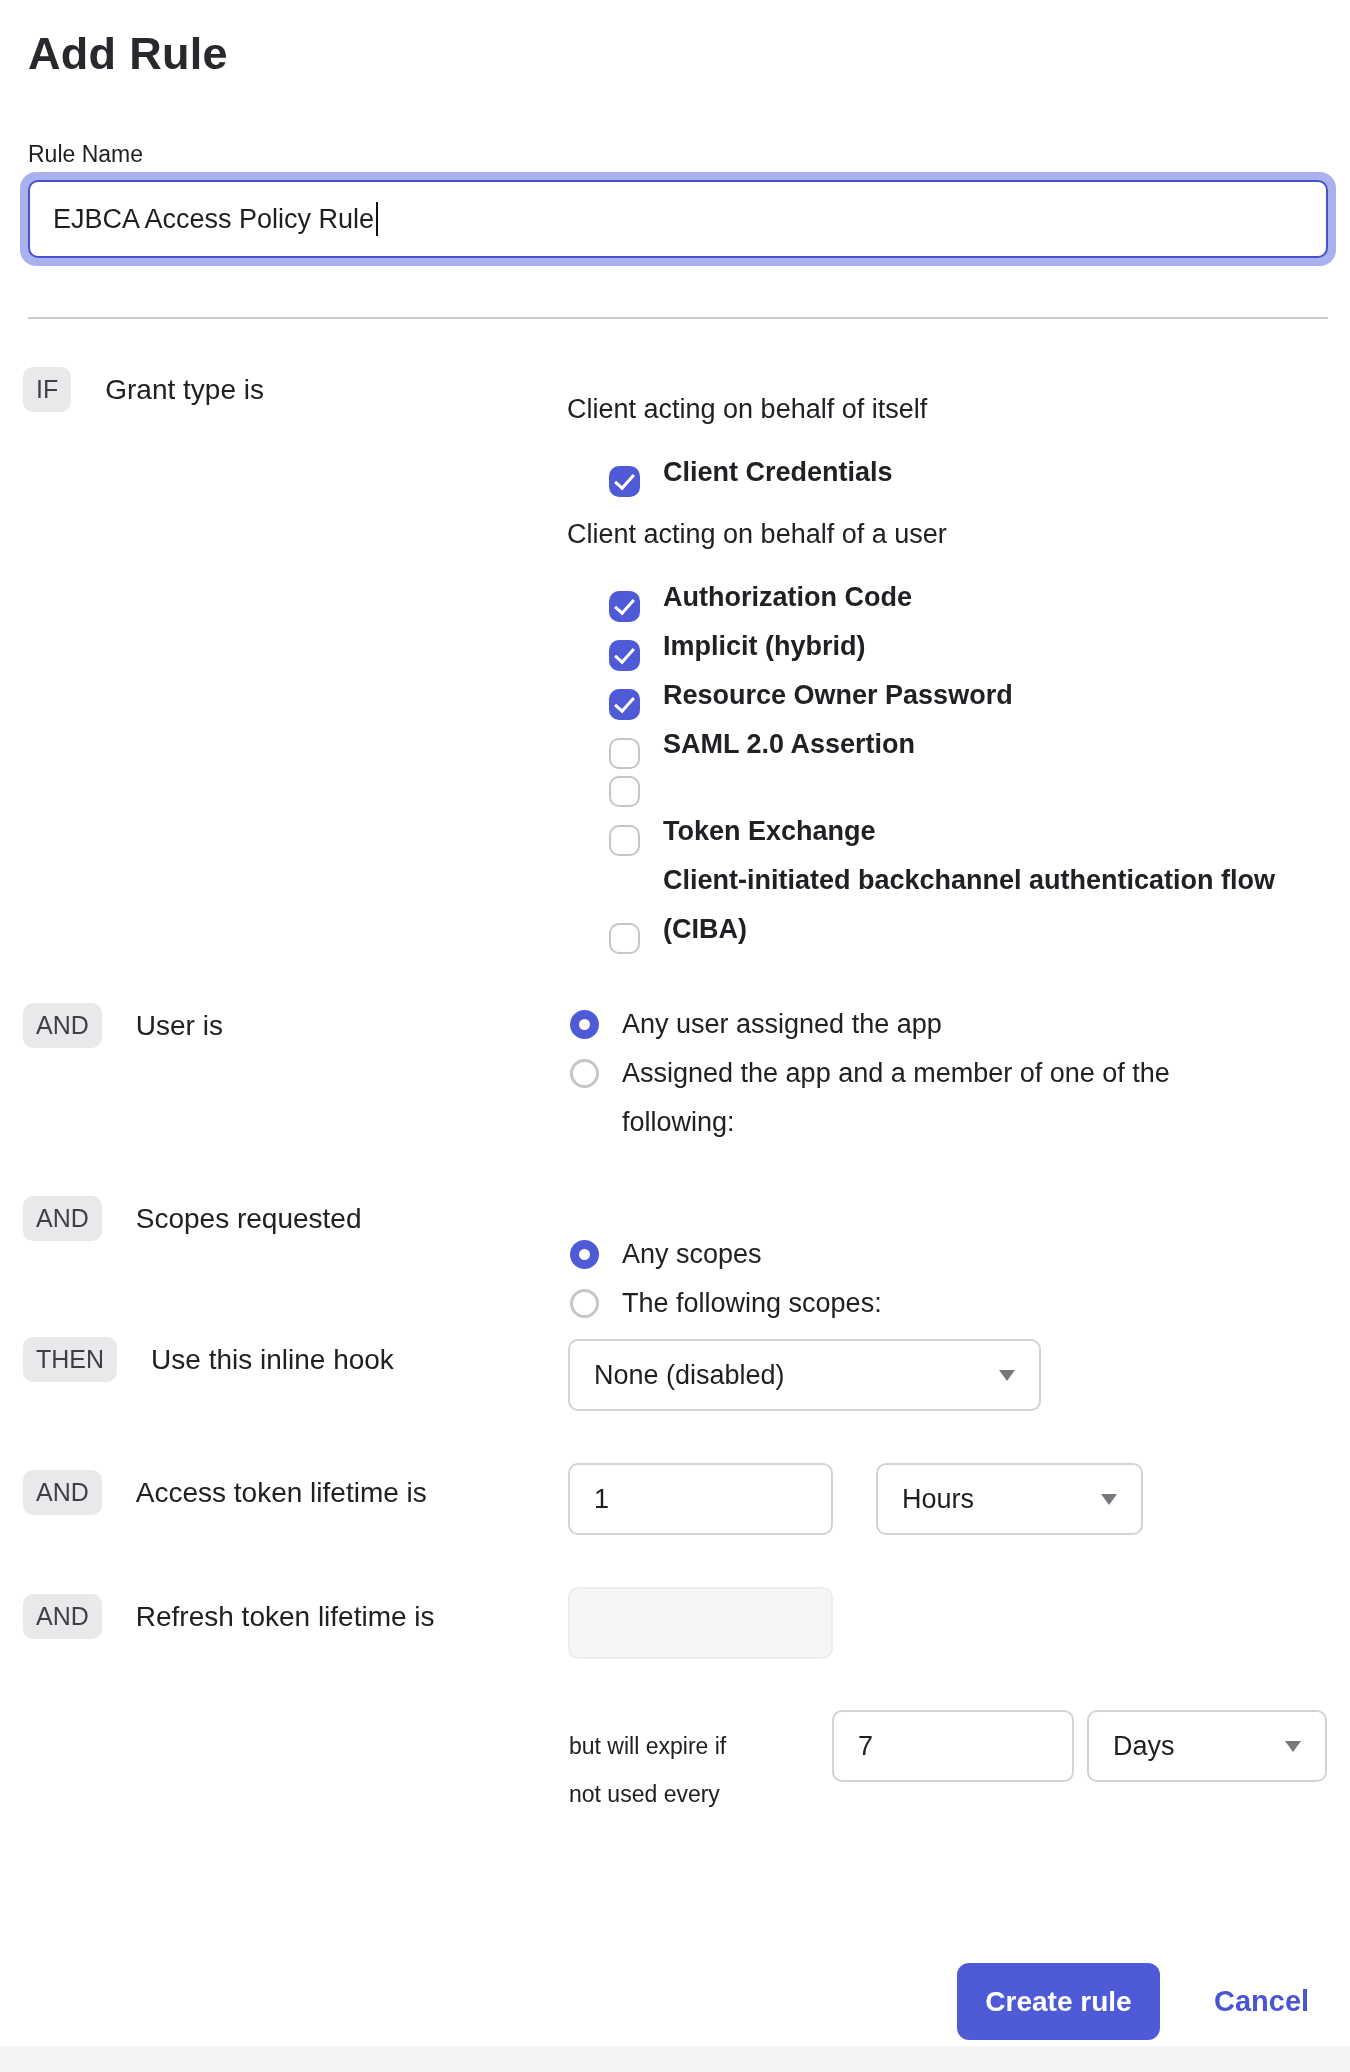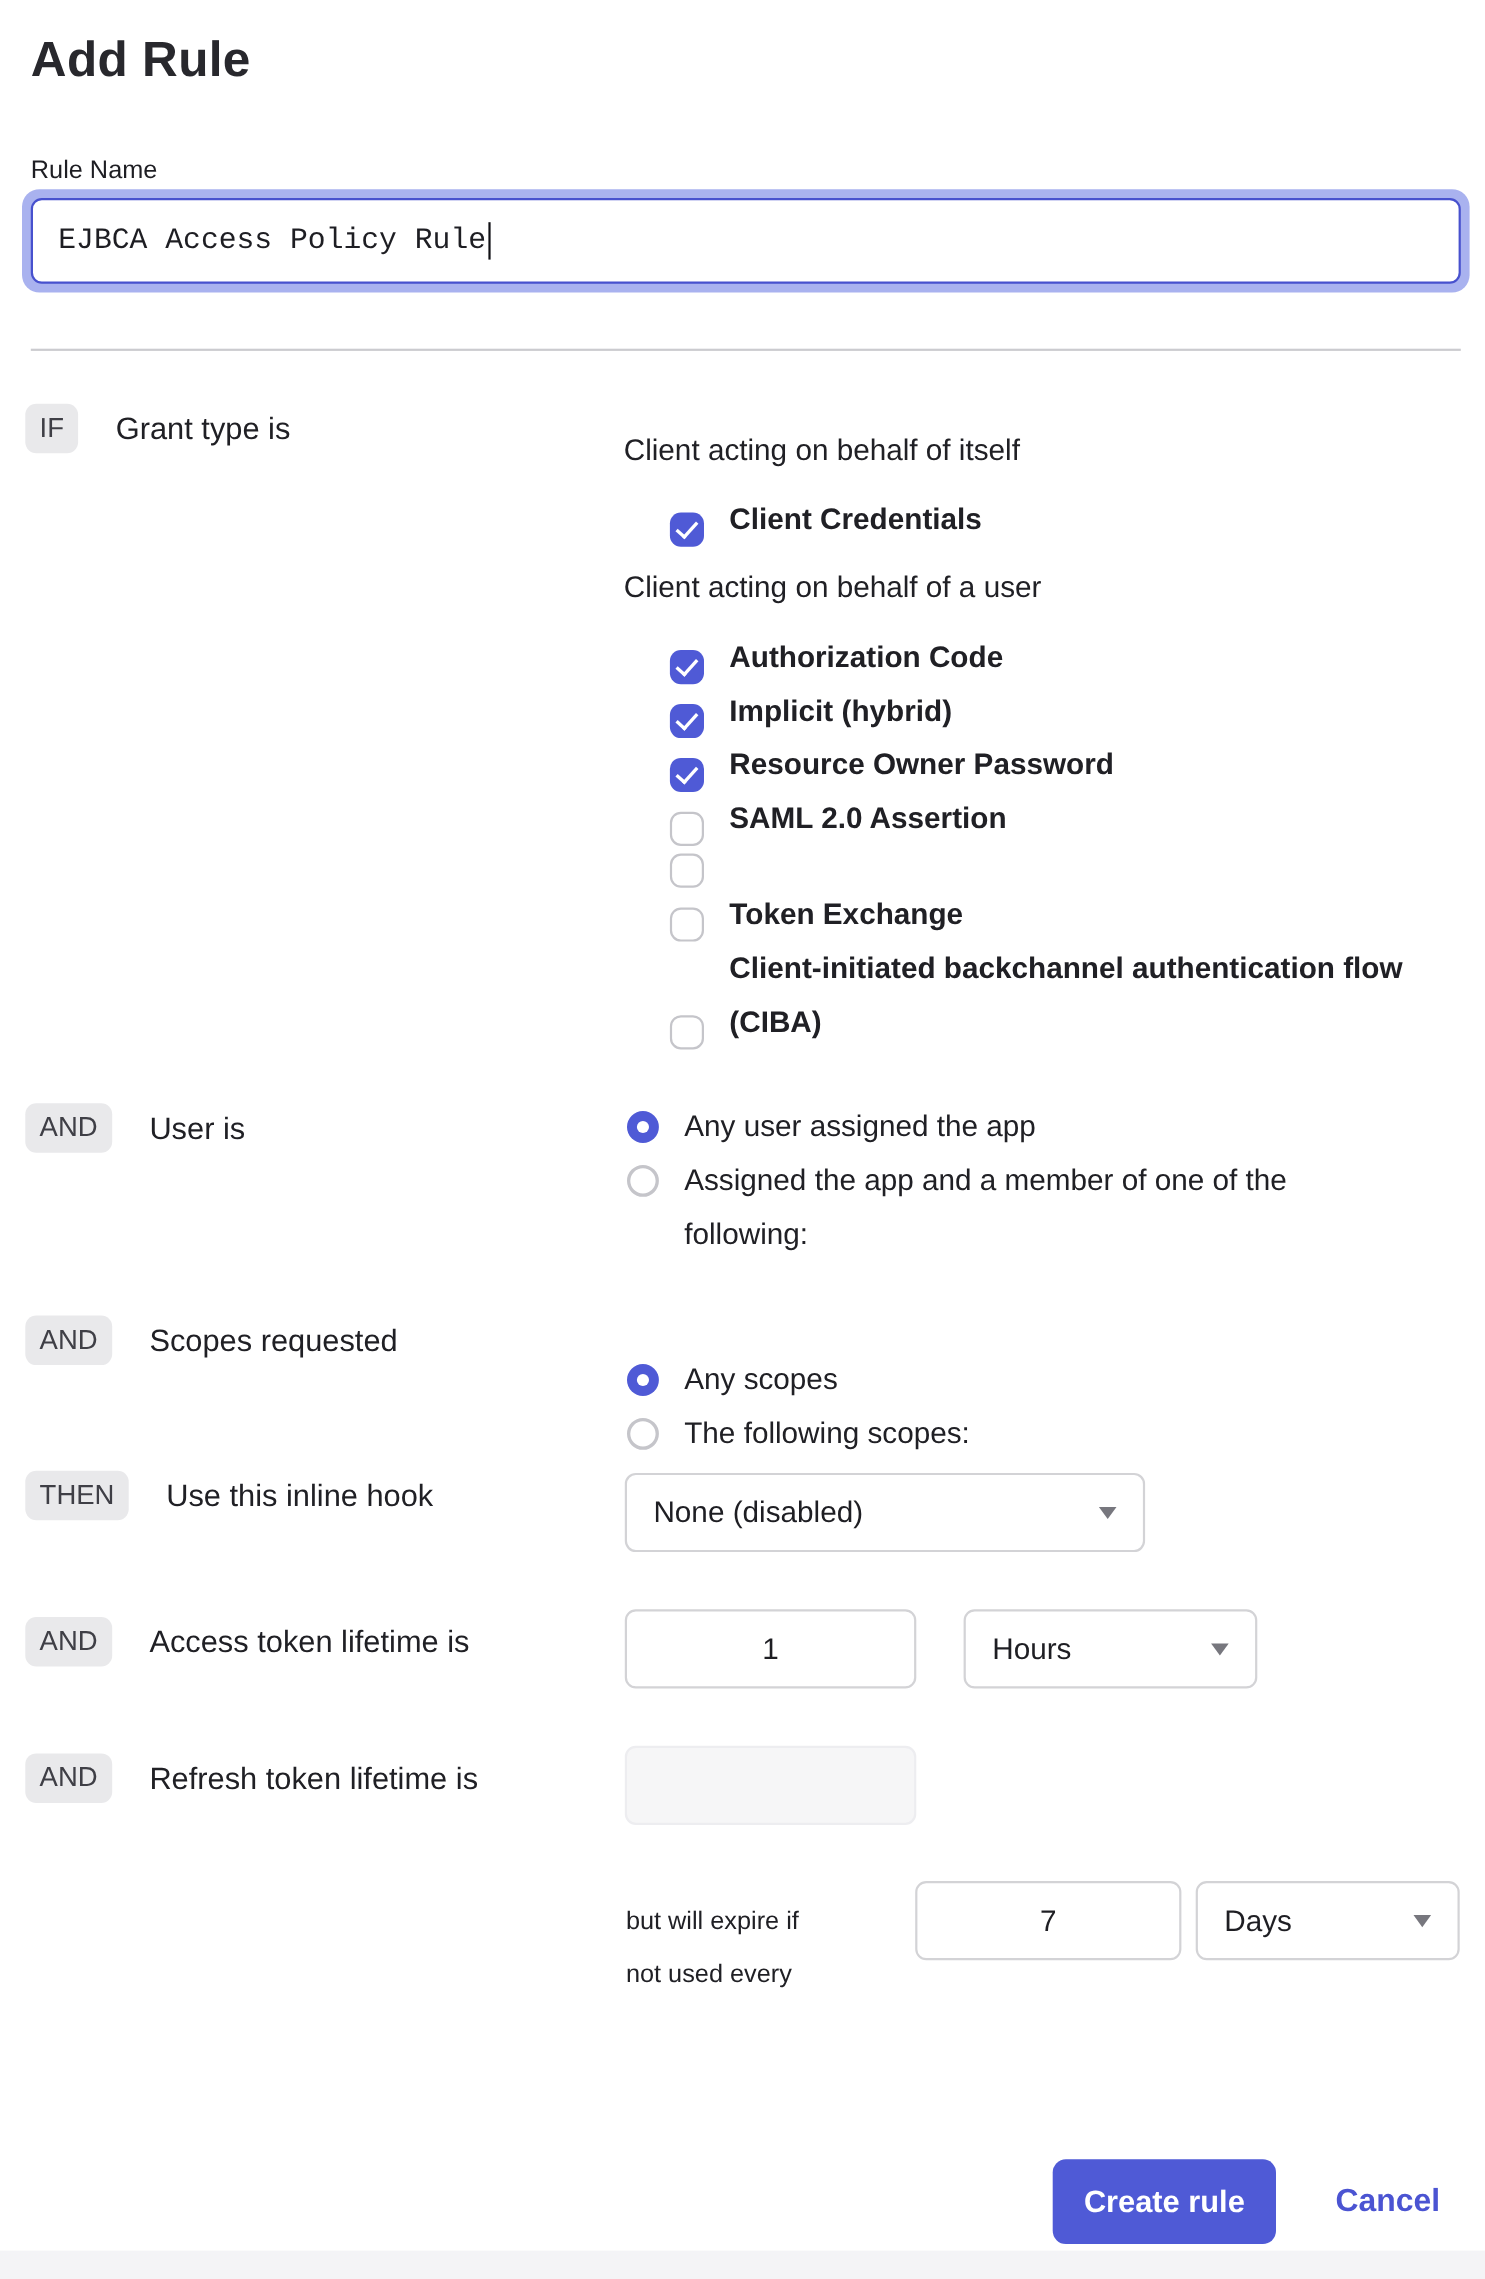--- a/index.html
+++ b/index.html
@@ -4,21 +4,21 @@
 <style>
   html,body{margin:0;padding:0;background:#ffffff;}
   body{font-family:"Liberation Sans", sans-serif; color:#1e1e23;}
   #canvas{position:relative;width:1350px;height:2072px;background:#ffffff;overflow:hidden;}
 
   .page-title{position:absolute;left:28px;top:28px;font-size:45px;font-weight:700;color:#28282d;letter-spacing:.3px;}
 
   .field-label{position:absolute;left:28px;top:141px;font-size:23px;color:#1e1e23;}
 
   .rule-input-ring{position:absolute;left:20px;top:172px;width:1316px;height:94px;background:#a9b2ef;border-radius:16px;}
-  .rule-input{position:absolute;left:8px;top:8px;right:8px;bottom:8px;background:#ffffff;border:2px solid #4751ce;border-radius:10px;display:flex;align-items:center;padding:0 23px;font-size:27px;color:#1e1e23;box-sizing:border-box;cursor:text;font-family:Liberation Mono, monospace;}
+  .rule-input{position:absolute;left:8px;top:8px;right:8px;bottom:8px;background:#ffffff;border:2px solid #4751ce;border-radius:10px;display:flex;align-items:center;padding:0 23px;font-size:27px;color:#1e1e23;box-sizing:border-box;cursor:text;}
   .text-caret{display:inline-block;width:2px;height:34px;background:#101014;margin-left:2px;}
 
   .divider{position:absolute;left:28px;top:317px;width:1300px;height:2px;background:#cbcbcf;}
 
   .cond-label{position:absolute;display:flex;align-items:center;gap:34px;white-space:nowrap;}
   .badge{background:#e9e9eb;color:#3f3f46;font-size:25px;line-height:1;padding:10px 13px;border-radius:10px;}
   .cond-text{font-size:28px;color:#202025;}
 
   .right-col{position:absolute;left:567px;width:770px;}
   .group-header{font-size:27px;line-height:49px;color:#202025;}
@@ -31,21 +31,21 @@
   .checkbox.checked{border:none;background:var(--accent);}
   .checkbox.checked::after{content:"";position:absolute;left:10px;top:4px;width:8px;height:16px;border:solid #fff;border-width:0 3.5px 3.5px 0;transform:rotate(42deg);}
   .opt-label{margin-left:23px;font-size:27px;line-height:49px;max-width:655px;color:#202025;}
 
   .radio-row{display:flex;align-items:flex-start;padding-left:3px;}
   .radio{flex:0 0 29px;width:29px;height:29px;border-radius:50%;margin-top:10px;box-sizing:border-box;border:3px solid #c5c5ca;background:#fff;position:relative;cursor:pointer;}
   .radio.selected{border:none;background:var(--accent);}
   .radio.selected::after{content:"";position:absolute;left:9px;top:9px;width:11px;height:11px;border-radius:50%;background:#fff;}
   .radio-label{margin-left:23px;font-size:27px;line-height:49px;max-width:625px;color:#202025;}
 
-  .control{position:absolute;box-sizing:border-box;height:72px;background:#fff;border:2px solid #d3d3d6;border-radius:10px;display:flex;align-items:center;padding:0 24px;font-size:27px;color:#1e1e23;text-align:center;}
+  .control{position:absolute;box-sizing:border-box;height:72px;background:#fff;border:2px solid #d3d3d6;border-radius:10px;display:flex;align-items:center;padding:0 24px;font-size:27px;color:#1e1e23;}
   .control.select{cursor:pointer;}
   .control.disabled{background:#f6f6f7;border-color:#ededf0;}
   .caret-down{width:0;height:0;border-left:8px solid transparent;border-right:8px solid transparent;border-top:11px solid #77777e;margin-left:auto;}
   input.control{font-family:"Liberation Sans", sans-serif;}
 
   #hook-select{left:568px;top:1339px;width:473px;}
   #access-value{left:568px;top:1463px;width:265px;}
   #access-unit{left:876px;top:1463px;width:267px;}
   #refresh-value{left:568px;top:1587px;width:265px;}
   #refresh-unit{left:876px;top:1587px;width:267px;}

